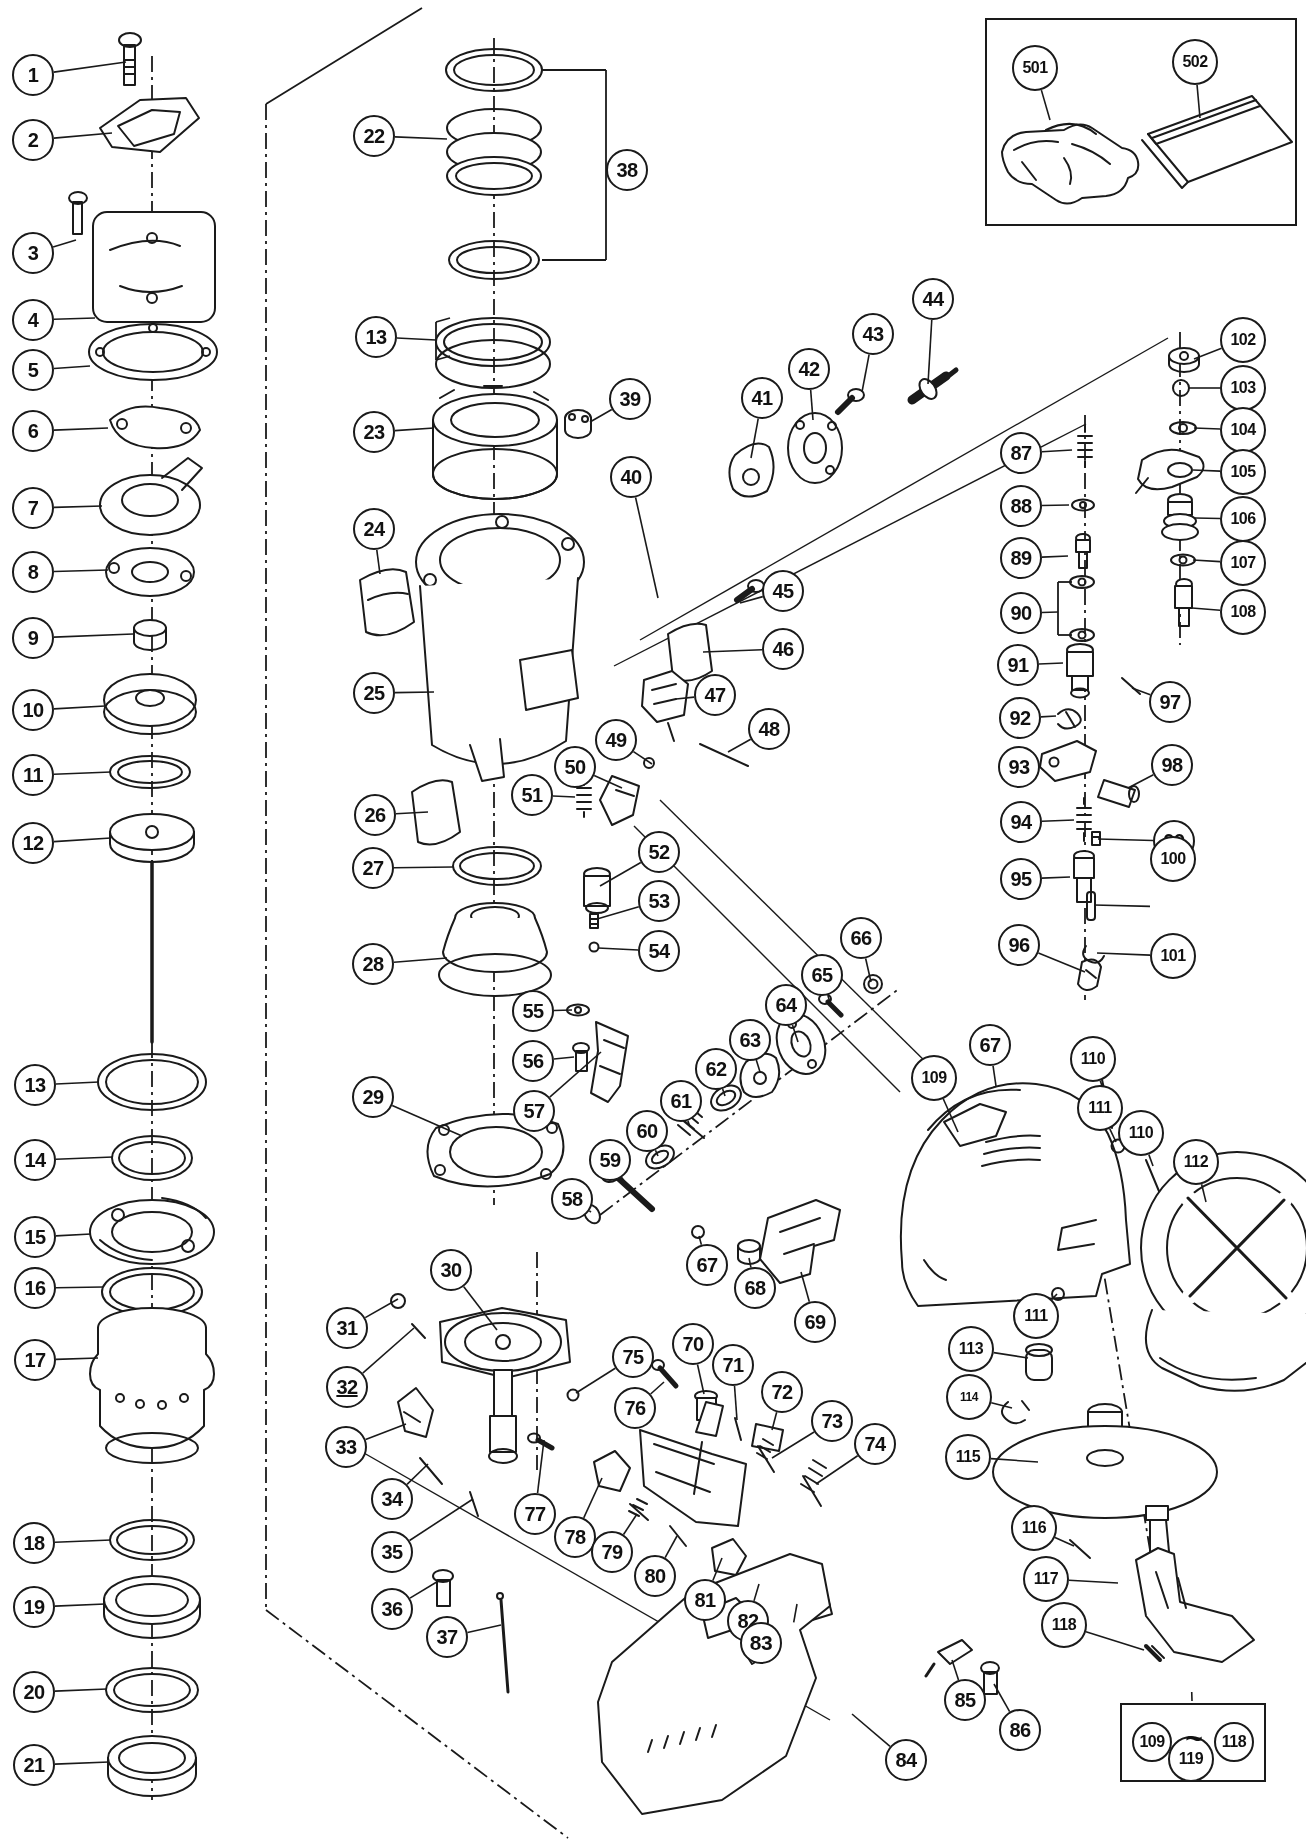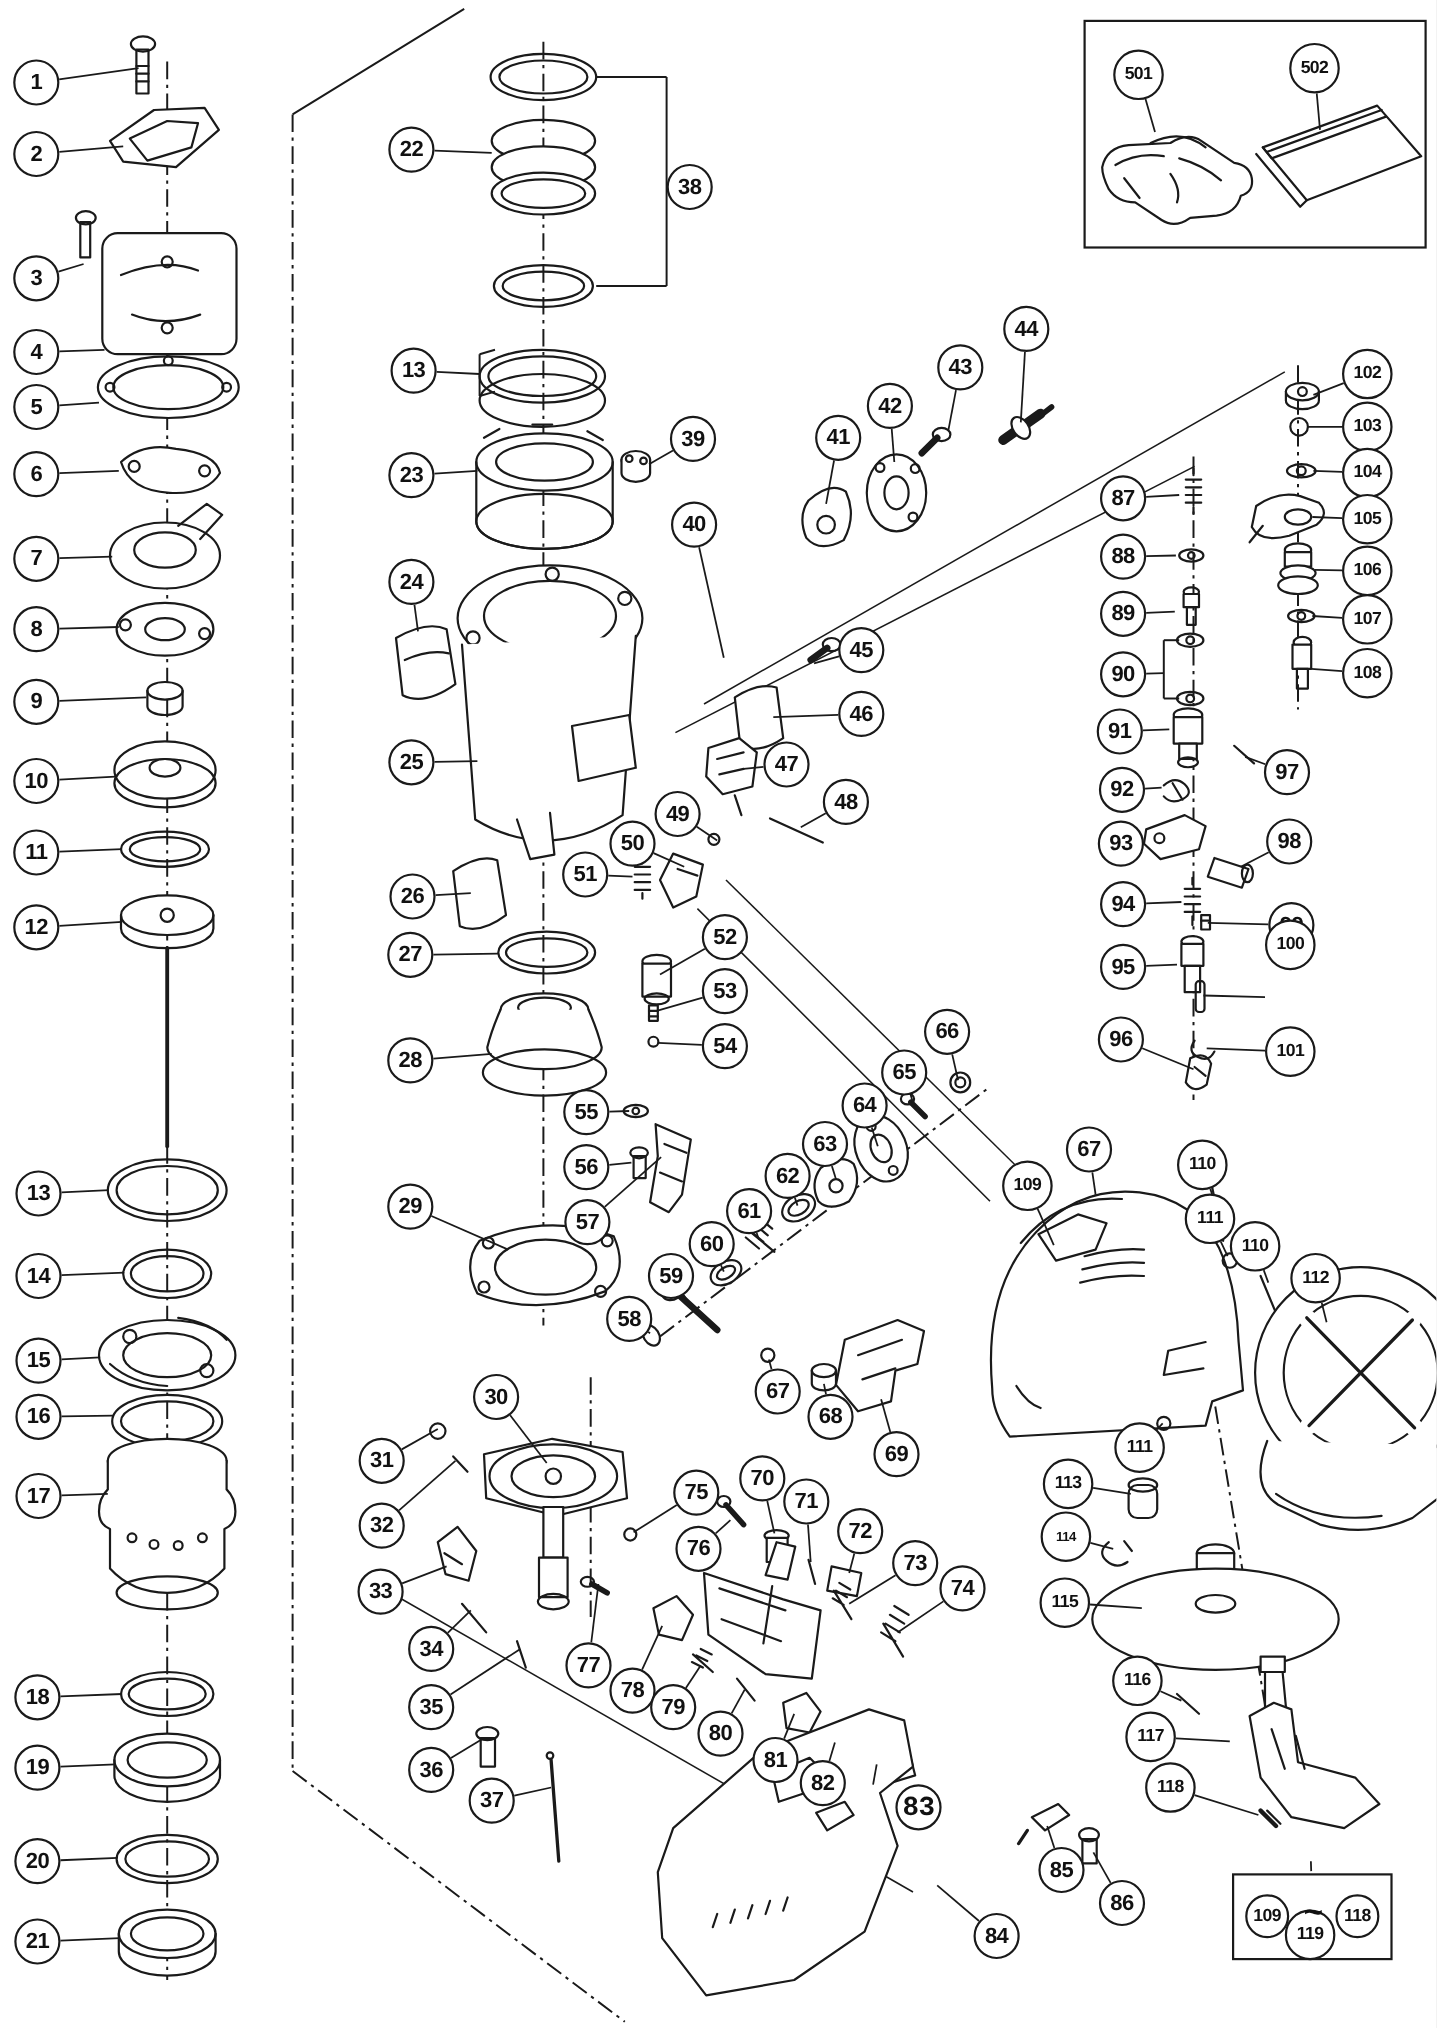--- a/index.html
+++ b/index.html
@@ -719,21 +719,21 @@
       <div class="balloon" style="left: 609px; top: 378px; width: 42px; height: 42px; font-size: 20px;">39</div>
       <div class="balloon" style="left: 610px; top: 456px; width: 42px; height: 42px; font-size: 20px;">40</div>
       <div class="balloon" style="left: 353px; top: 508px; width: 42px; height: 42px; font-size: 20px;">24</div>
       <div class="balloon" style="left: 353px; top: 672px; width: 42px; height: 42px; font-size: 20px;">25</div>
       <div class="balloon" style="left: 354px; top: 794px; width: 42px; height: 42px; font-size: 20px;">26</div>
       <div class="balloon" style="left: 352px; top: 847px; width: 42px; height: 42px; font-size: 20px;">27</div>
       <div class="balloon" style="left: 352px; top: 943px; width: 42px; height: 42px; font-size: 20px; text-align: center;">28</div>
       <div class="balloon" style="left: 352px; top: 1076px; width: 42px; height: 42px; font-size: 20px;">29</div>
       <div class="balloon" style="left: 430px; top: 1249px; width: 42px; height: 42px; font-size: 20px;">30</div>
       <div class="balloon" style="left: 326px; top: 1307px; width: 42px; height: 42px; font-size: 20px;">31</div>
-      <div class="balloon" style="left: 326px; top: 1366px; width: 42px; height: 42px; font-size: 20px;">32</div>
+      <div class="balloon" style="left: 326px; top: 1366px; width: 42px; height: 42px; font-size: 20px; text-decoration: underline;">32</div>
       <div class="balloon" style="left: 325px; top: 1426px; width: 42px; height: 42px; font-size: 20px;">33</div>
       <div class="balloon" style="left: 371px; top: 1478px; width: 42px; height: 42px; font-size: 20px;">34</div>
       <div class="balloon" style="left: 371px; top: 1531px; width: 42px; height: 42px; font-size: 20px;">35</div>
       <div class="balloon" style="left: 371px; top: 1588px; width: 42px; height: 42px; font-size: 20px;">36</div>
       <div class="balloon" style="left: 426px; top: 1616px; width: 42px; height: 42px; font-size: 20px;">37</div>
       <div class="balloon" style="left: 741px; top: 377px; width: 42px; height: 42px; font-size: 20px;">41</div>
       <div class="balloon" style="left: 788px; top: 348px; width: 42px; height: 42px; font-size: 20px;">42</div>
       <div class="balloon" style="left: 852px; top: 313px; width: 42px; height: 42px; font-size: 20px;">43</div>
       <div class="balloon" style="left: 912px; top: 278px; width: 42px; height: 42px; font-size: 20px;">44</div>
       <div class="balloon" style="left: 762px; top: 570px; width: 42px; height: 42px; font-size: 20px;">45</div>
@@ -768,21 +768,21 @@
       <div class="balloon" style="left: 811px; top: 1400px; width: 42px; height: 42px; font-size: 20px;">73</div>
       <div class="balloon" style="left: 854px; top: 1423px; width: 42px; height: 42px; font-size: 20px;">74</div>
       <div class="balloon" style="left: 612px; top: 1336px; width: 42px; height: 42px; font-size: 20px;">75</div>
       <div class="balloon" style="left: 614px; top: 1387px; width: 42px; height: 42px; font-size: 20px;">76</div>
       <div class="balloon" style="left: 514px; top: 1493px; width: 42px; height: 42px; font-size: 20px;">77</div>
       <div class="balloon" style="left: 554px; top: 1516px; width: 42px; height: 42px; font-size: 20px;">78</div>
       <div class="balloon" style="left: 591px; top: 1531px; width: 42px; height: 42px; font-size: 20px;">79</div>
       <div class="balloon" style="left: 634px; top: 1555px; width: 42px; height: 42px; font-size: 20px;">80</div>
       <div class="balloon" style="left: 684px; top: 1579px; width: 42px; height: 42px; font-size: 20px;">81</div>
       <div class="balloon" style="left: 727px; top: 1600px; width: 42px; height: 42px; font-size: 20px;">82</div>
-      <div class="balloon" style="left: 814px; top: 1622px; width: 42px; height: 42px; font-size: 25px; font-family: Liberation Mono, monospace;">83</div>
+      <div class="balloon" style="left: 740px; top: 1622px; width: 42px; height: 42px; font-size: 21px;">83</div>
       <div class="balloon" style="left: 885px; top: 1739px; width: 42px; height: 42px; font-size: 20px;">84</div>
       <div class="balloon" style="left: 944px; top: 1679px; width: 42px; height: 42px; font-size: 20px;">85</div>
       <div class="balloon" style="left: 999px; top: 1709px; width: 42px; height: 42px; font-size: 20px;">86</div>
       <div class="balloon" style="left: 1000px; top: 432px; width: 42px; height: 42px; font-size: 20px;">87</div>
       <div class="balloon" style="left: 1000px; top: 485px; width: 42px; height: 42px; font-size: 20px;">88</div>
       <div class="balloon" style="left: 1000px; top: 537px; width: 42px; height: 42px; font-size: 20px;">89</div>
       <div class="balloon" style="left: 1000px; top: 592px; width: 42px; height: 42px; font-size: 20px;">90</div>
       <div class="balloon" style="left: 997px; top: 644px; width: 42px; height: 42px; font-size: 20px;">91</div>
       <div class="balloon" style="left: 999px; top: 697px; width: 42px; height: 42px; font-size: 20px;">92</div>
       <div class="balloon" style="left: 998px; top: 746px; width: 42px; height: 42px; font-size: 20px;">93</div>

